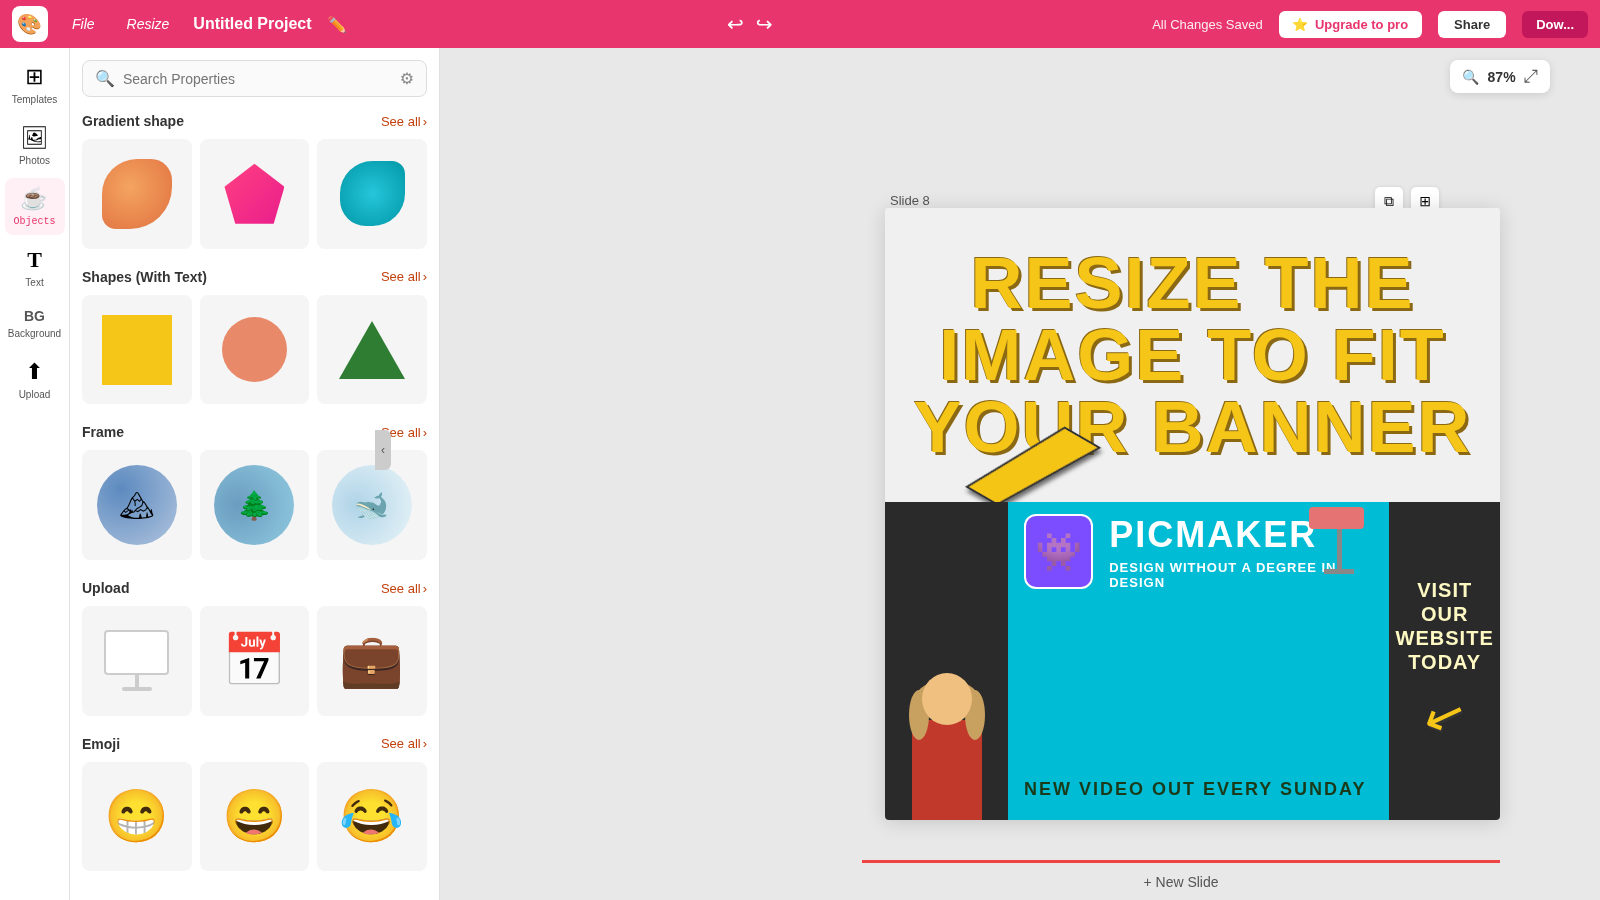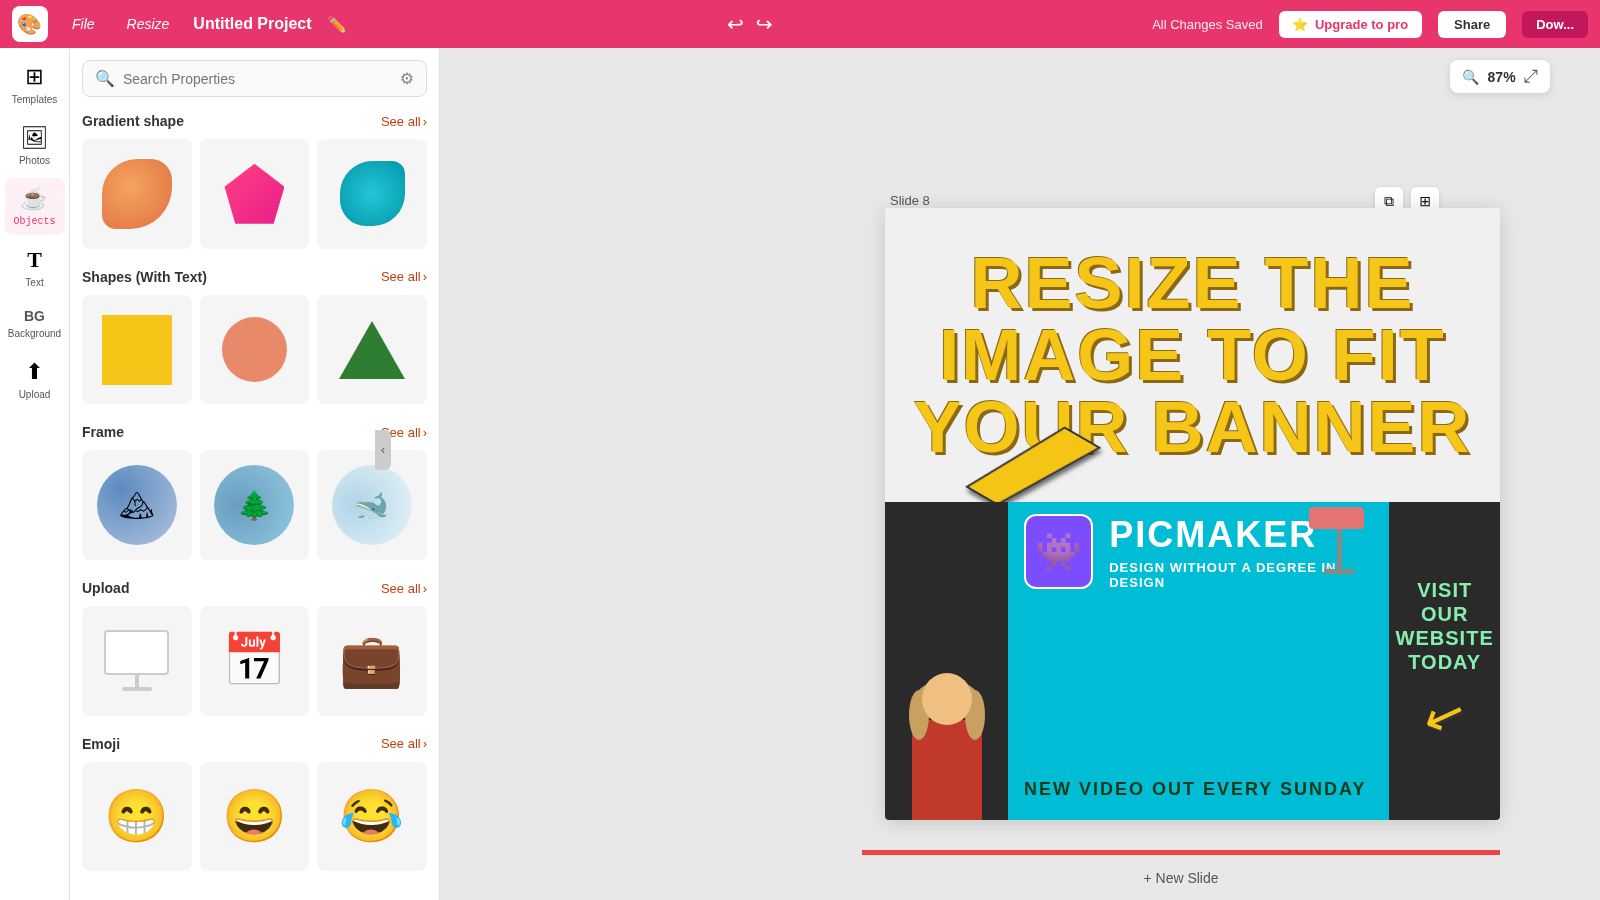--- a/index.html
+++ b/index.html
@@ -239,34 +239,34 @@
       padding: 8px 0;
     }
 
     
     #banner-right {
       width: 18%; background: #2a2a2a;
       display: flex; flex-direction: column; align-items: center; justify-content: center;
       padding: 16px; gap: 12px;
     }
     #visit-text {
-      font-size: 20px; font-weight: 900; color: #86efac;
+      font-size: 20px; font-weight: 900; color: #fef9c3;
       text-transform: uppercase; letter-spacing: 1px;
       text-align: center; line-height: 1.2;
     }
     #visit-arrow {
       font-size: 50px; color: #f5c518; transform: rotate(20deg);
       text-shadow: 2px 2px 0 #333;
     }
 
     
     #new-slide-bar {
-      position: absolute; bottom: 0; left: 422px; right: 100px; height: 50px;
+      position: absolute; bottom: 0; left: 422px; right: 100px; height: 40px;
       background: #e8e8e8; display: flex; align-items: center; justify-content: center;
-      border-top: 5px solid #ef4444; cursor: pointer;
+      border-top: 3px solid #ef4444; cursor: pointer;
     }
     #new-slide-text { font-size: 14px; color: #555; }
 
     
     #collapse-btn {
       position: absolute; top: 50%; left: 375px; transform: translateY(-50%);
       width: 16px; height: 40px; background: #ccc; border-radius: 0 6px 6px 0;
       display: flex; align-items: center; justify-content: center;
       cursor: pointer; font-size: 12px; color: #555; z-index: 10;
     }

